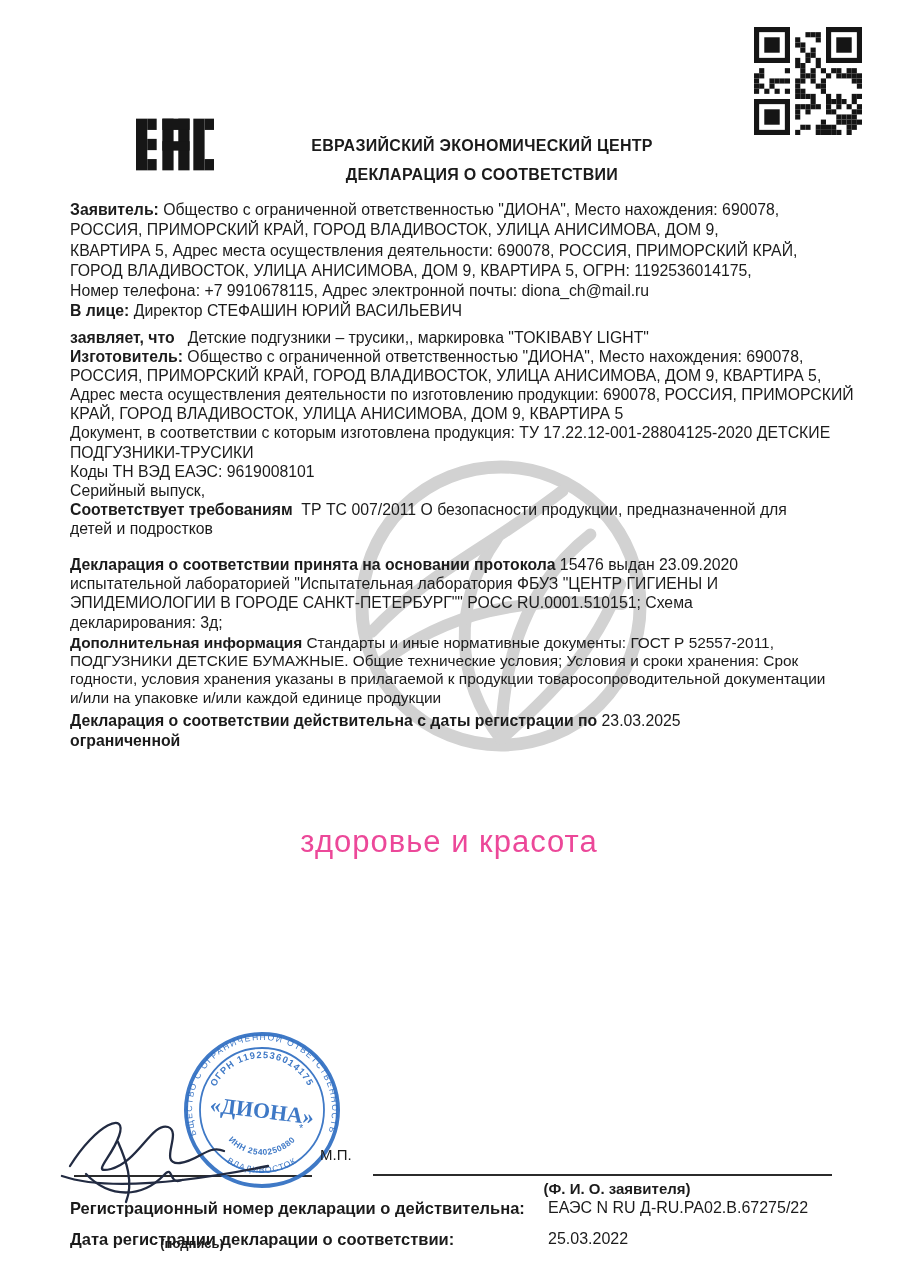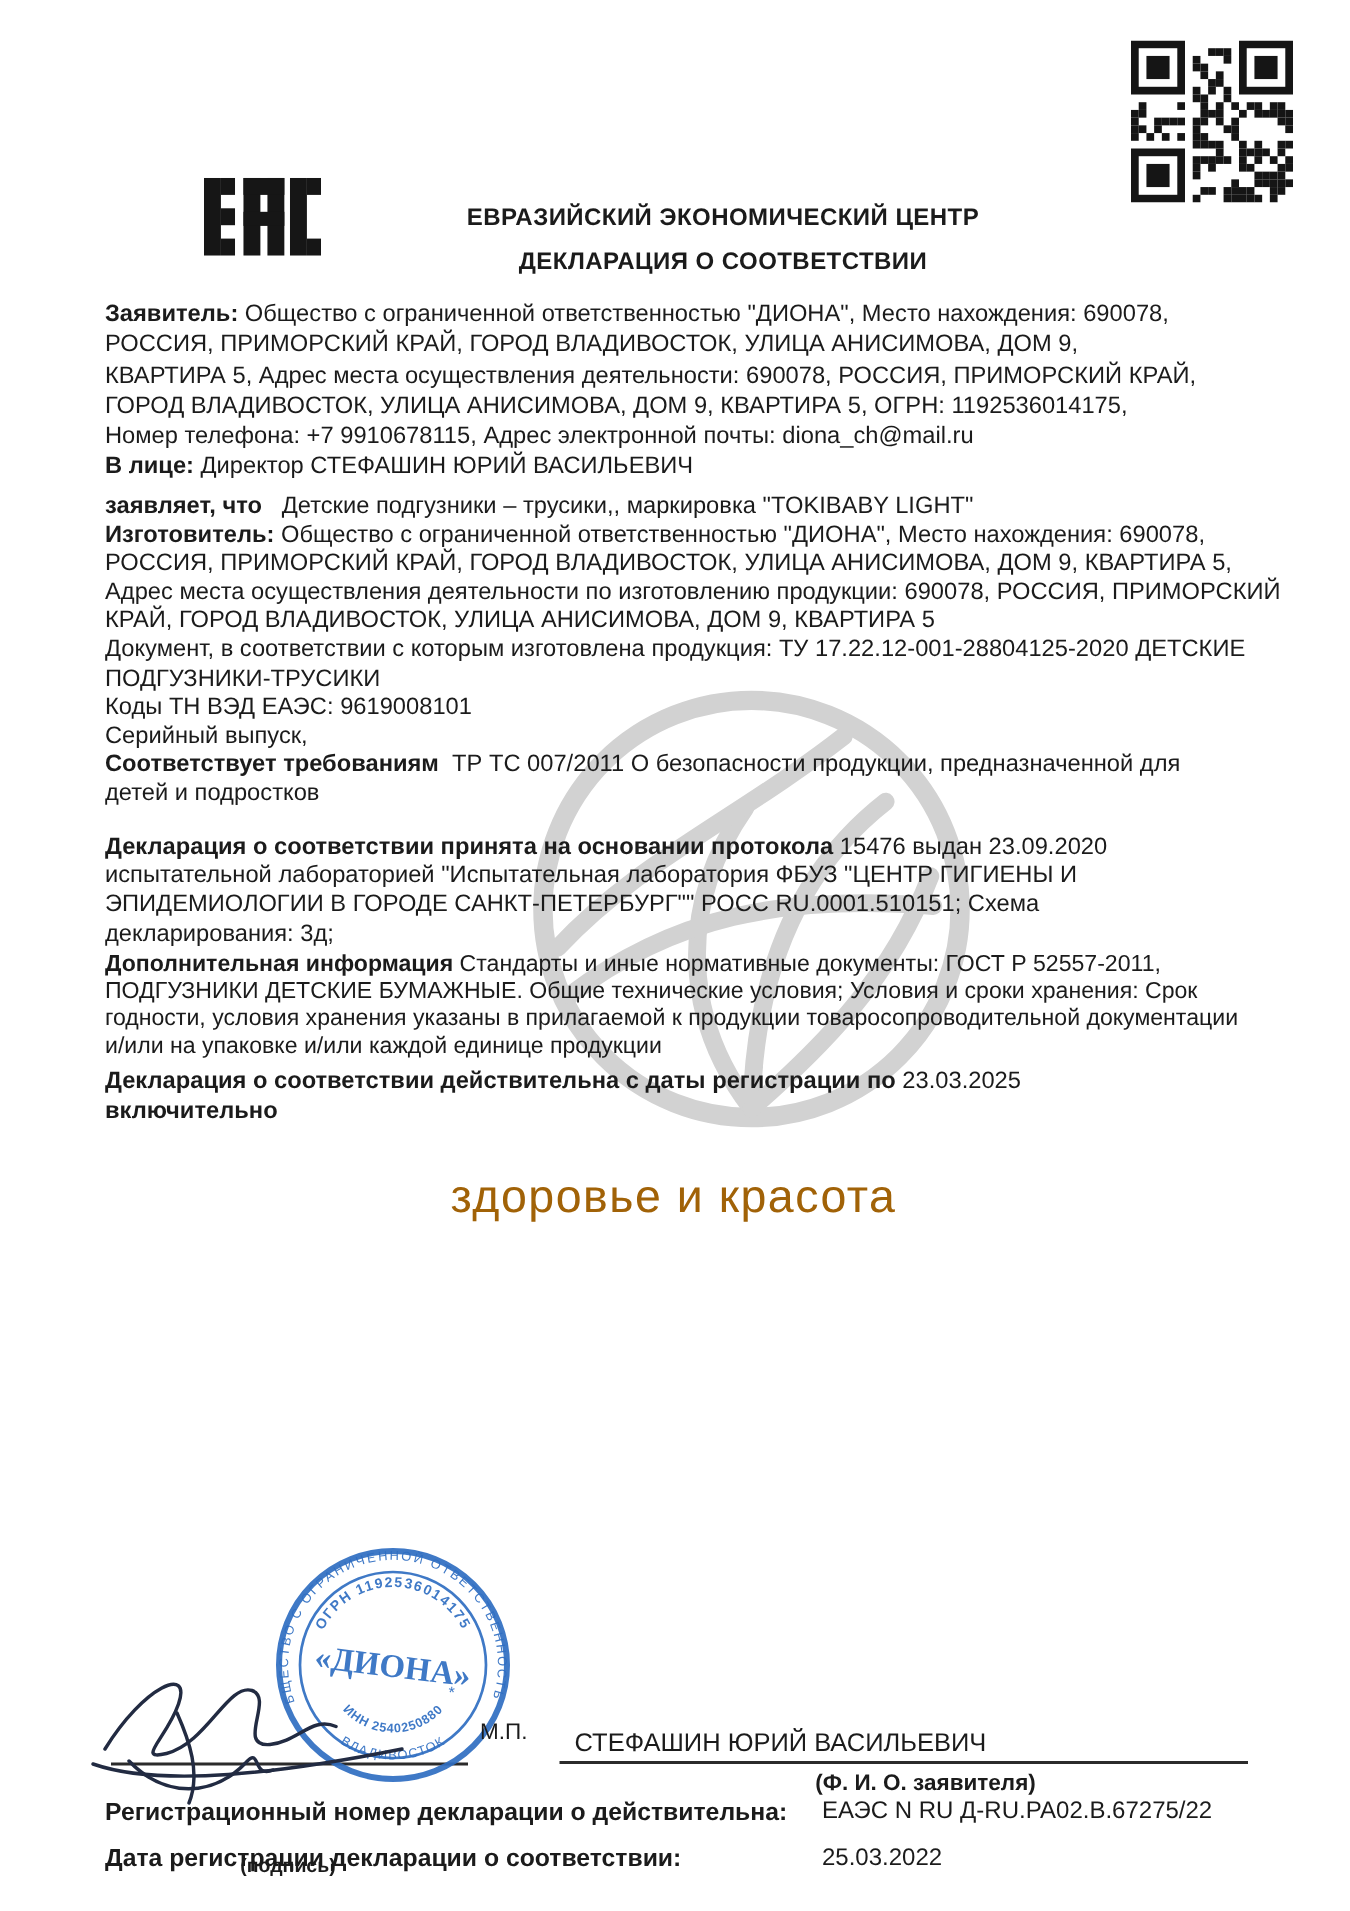--- a/index.html
+++ b/index.html
@@ -15,21 +15,21 @@
   .b{font-weight:bold;}
   #p-applicant{top:200px;line-height:20.3px;}
   #p-declares{top:328px;line-height:19.1px;}
   #p-basis{top:555px;line-height:19.2px;}
   #p-additional{top:634px;line-height:18.2px;font-size:15.4px;}
   #p-validity{top:711px;line-height:19.5px;}
   
   .wm-globe{left:352px;top:455px;width:298px;height:298px;z-index:0;}
   .wm-brand{top:672px;left:456px;transform:translateX(-50%);font-size:95px;font-weight:bold;
             color:#ababab;letter-spacing:5px;line-height:1;z-index:1;white-space:pre;}
-  .wm-tagline{top:780px;left:449px;transform:translateX(-50%);font-size:31px;color:#a16207;
+  .wm-tagline{top:824px;left:449px;transform:translateX(-50%);font-size:31px;color:#ec4899;
               letter-spacing:1px;z-index:1;white-space:pre;}
   
   .stamp-svg{left:180px;top:1028px;width:164px;height:164px;z-index:3;}
   .sig-svg{left:56px;top:1102px;width:250px;height:105px;z-index:4;}
   .sig-line{left:74px;top:1175px;width:238px;height:2px;background:#2b2b2b;z-index:2;}
   .sig-caption{left:192px;top:1236px;transform:translateX(-50%);font-size:13px;font-weight:bold;z-index:4;}
   .mp{left:320px;top:1146px;font-size:15px;font-weight:normal;z-index:4;white-space:pre;}
   .fio{left:383px;top:1152px;font-size:17px;z-index:2;white-space:pre;}
   .fio-line{left:373px;top:1174px;width:459px;height:2px;background:#2b2b2b;z-index:2;}
   .fio-caption{left:617px;top:1180px;transform:translateX(-50%);font-size:15px;font-weight:bold;z-index:2;}
@@ -197,21 +197,21 @@
       <rect x="10" y="80" width="15" height="15"></rect>
     </svg>
 
   <div class="title t1">ЕВРАЗИЙСКИЙ ЭКОНОМИЧЕСКИЙ ЦЕНТР</div>
   <div class="title t2">ДЕКЛАРАЦИЯ О СООТВЕТСТВИИ</div>
 
   <div class="par" id="p-applicant"><div class="ln"><span class="b">Заявитель:</span><span> Общество с ограниченной ответственностью "ДИОНА", Место нахождения: 690078,</span></div><div class="ln"><span>РОССИЯ, ПРИМОРСКИЙ КРАЙ, ГОРОД ВЛАДИВОСТОК, УЛИЦА АНИСИМОВА, ДОМ 9,</span></div><div class="ln"><span>КВАРТИРА 5, Адрес места осуществления деятельности: 690078, РОССИЯ, ПРИМОРСКИЙ КРАЙ,</span></div><div class="ln"><span>ГОРОД ВЛАДИВОСТОК, УЛИЦА АНИСИМОВА, ДОМ 9, КВАРТИРА 5, ОГРН: 1192536014175,</span></div><div class="ln"><span>Номер телефона: +7 9910678115, Адрес электронной почты: diona_ch@mail.ru</span></div><div class="ln"><span class="b">В лице:</span><span> Директор СТЕФАШИН ЮРИЙ ВАСИЛЬЕВИЧ</span></div></div>
   <div class="par" id="p-declares"><div class="ln"><span class="b">заявляет, что</span><span>   Детские подгузники – трусики,, маркировка "TOKIBABY LIGHT"</span></div><div class="ln"><span class="b">Изготовитель:</span><span> Общество с ограниченной ответственностью "ДИОНА", Место нахождения: 690078,</span></div><div class="ln"><span>РОССИЯ, ПРИМОРСКИЙ КРАЙ, ГОРОД ВЛАДИВОСТОК, УЛИЦА АНИСИМОВА, ДОМ 9, КВАРТИРА 5,</span></div><div class="ln"><span>Адрес места осуществления деятельности по изготовлению продукции: 690078, РОССИЯ, ПРИМОРСКИЙ</span></div><div class="ln"><span>КРАЙ, ГОРОД ВЛАДИВОСТОК, УЛИЦА АНИСИМОВА, ДОМ 9, КВАРТИРА 5</span></div><div class="ln"><span>Документ, в соответствии с которым изготовлена продукция: ТУ 17.22.12-001-28804125-2020 ДЕТСКИЕ</span></div><div class="ln"><span>ПОДГУЗНИКИ-ТРУСИКИ</span></div><div class="ln"><span>Коды ТН ВЭД ЕАЭС: 9619008101</span></div><div class="ln"><span>Серийный выпуск,</span></div><div class="ln"><span class="b">Соответствует требованиям</span><span>  ТР ТС 007/2011 О безопасности продукции, предназначенной для</span></div><div class="ln"><span>детей и подростков</span></div></div>
   <div class="par" id="p-basis"><div class="ln"><span class="b">Декларация о соответствии принята на основании протокола</span><span> 15476 выдан 23.09.2020</span></div><div class="ln"><span>испытательной лабораторией "Испытательная лаборатория ФБУЗ "ЦЕНТР ГИГИЕНЫ И</span></div><div class="ln"><span>ЭПИДЕМИОЛОГИИ В ГОРОДЕ САНКТ-ПЕТЕРБУРГ"" РОСС RU.0001.510151; Схема</span></div><div class="ln"><span>декларирования: 3д;</span></div></div>
   <div class="par" id="p-additional"><div class="ln"><span class="b">Дополнительная информация</span><span> Стандарты и иные нормативные документы: ГОСТ Р 52557-2011,</span></div><div class="ln"><span>ПОДГУЗНИКИ ДЕТСКИЕ БУМАЖНЫЕ. Общие технические условия; Условия и сроки хранения: Срок</span></div><div class="ln"><span>годности, условия хранения указаны в прилагаемой к продукции товаросопроводительной документации</span></div><div class="ln"><span>и/или на упаковке и/или каждой единице продукции</span></div></div>
-  <div class="par" id="p-validity"><div class="ln"><span class="b">Декларация о соответствии действительна с даты регистрации по</span><span> 23.03.2025</span></div><div class="ln"><span class="b">включительно</span></div></div>
+  <div class="par" id="p-validity"><div class="ln"><span class="b">Декларация о соответствии действительна с даты регистрации по</span><span> 23.03.2025</span></div><div class="ln"><span class="b">ограниченной</span></div></div>
 
   <svg class="abs stamp-svg" viewBox="0 0 164 164">
     <g stroke="#2f6ec2" fill="none" opacity="0.92">
       <circle cx="82" cy="82" r="76" stroke-width="4"></circle>
       <circle cx="82" cy="82" r="62" stroke-width="1.8"></circle>
     </g>
     <defs>
       <path id="st-outer" d="M 17.1,108.2 A 70 70 0 1 1 146.9,108.2"></path>
       <path id="st-ogrn" d="M 33.8,101.5 A 52 52 0 1 1 130.2,101.5"></path>
       <path id="st-inn" d="M 40.3,98.9 A 45 45 0 0 0 123.7,98.9"></path>
@@ -238,21 +238,20 @@
   <svg class="abs sig-svg" viewBox="0 0 250 105" fill="none" stroke="#222b42" stroke-width="2.3" stroke-linecap="round">
     <path d="M14,64 C40,22 72,8 63,34 C55,57 34,72 55,67 C82,60 96,20 112,25 C127,30 101,63 124,61 C143,59 152,42 168,49"></path>
     <path d="M6,74 C52,90 132,80 212,64"></path>
     <path d="M30,72 C54,97 86,96 108,73 C118,62 112,84 126,78"></path>
     <path d="M62,40 C70,58 78,80 70,100"></path>
   </svg>
   <div class="abs sig-line"></div>
   <div class="abs sig-caption">(подпись)</div>
   <div class="abs mp">М.П.</div>
 
-  <div class="abs fio">СТЕФАШИН ЮРИЙ ВАСИЛЬЕВИЧ</div>
   <div class="abs fio-line"></div>
   <div class="abs fio-caption">(Ф. И. О. заявителя)</div>
 
   <div class="abs f-label r1">Регистрационный номер декларации о действительна:</div>
   <div class="abs f-value r1">ЕАЭС N RU Д-RU.РА02.В.67275/22</div>
   <div class="abs f-label r2">Дата регистрации декларации о соответствии:</div>
   <div class="abs f-value r2">25.03.2022</div>
 
 </div>
 

